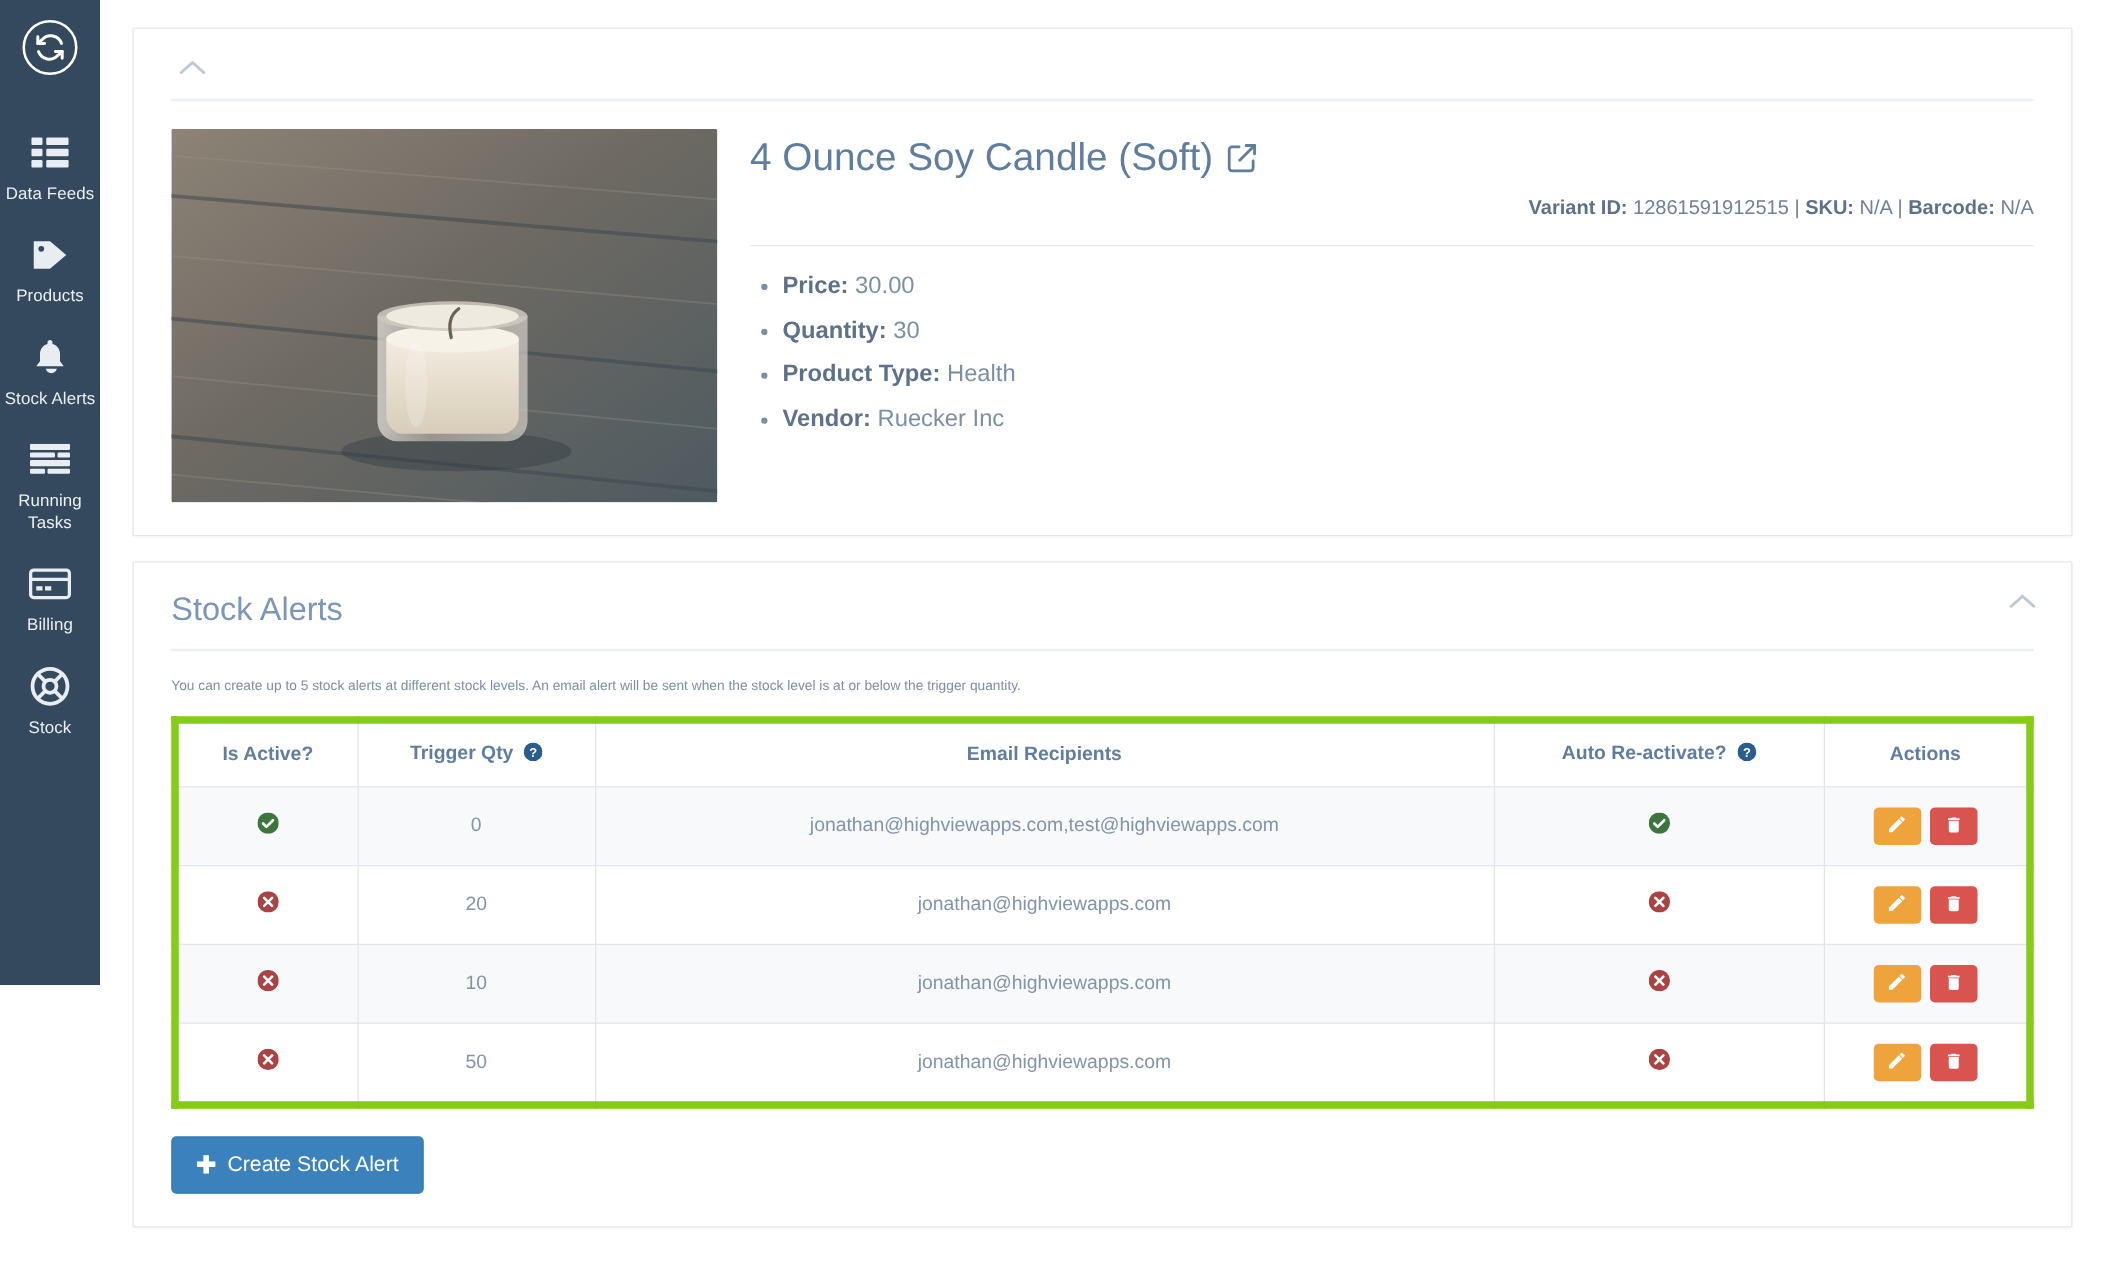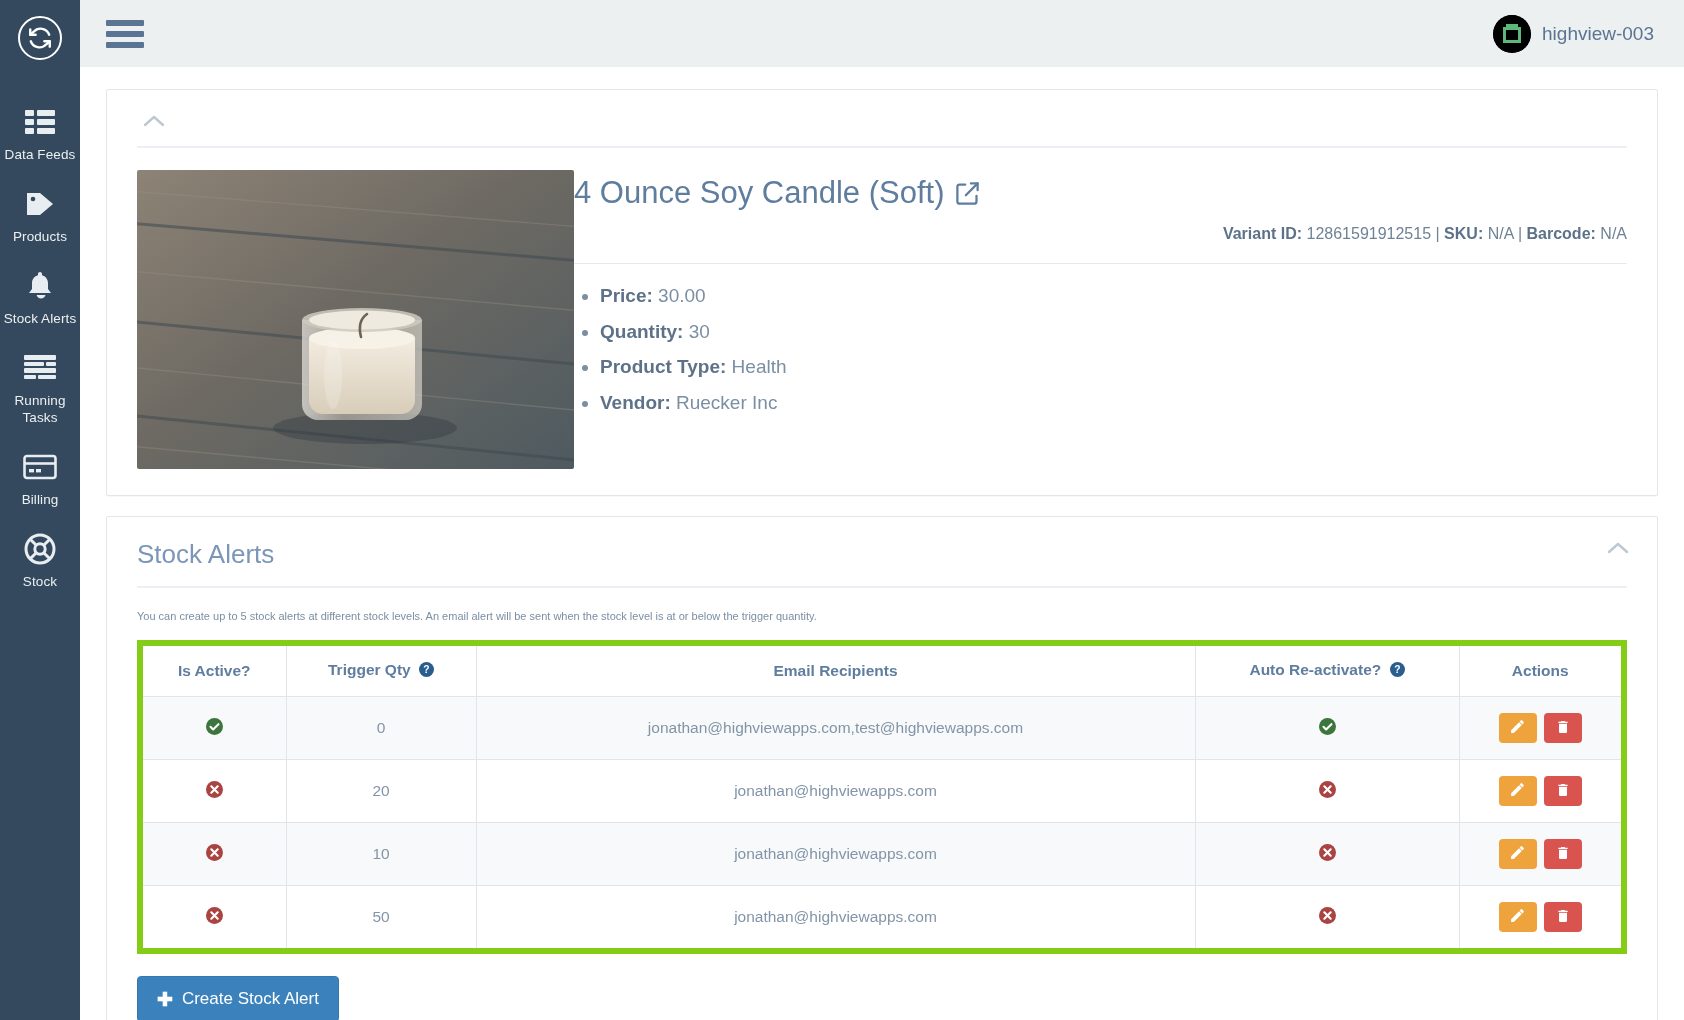--- a/index.html
+++ b/index.html
@@ -6,21 +6,21 @@
   html, body {
     width: 1684px; height: 1020px;
     font-family: "Liberation Sans", sans-serif;
     background: #ffffff;
     overflow: hidden;
   }
   #app { display: flex; width: 1684px; height: 1020px; }
 
   
   .sidebar {
-    width: 80px; min-width: 80px; height: 1020px;
+    width: 80px; min-width: 80px; height: 788px;
     background: #34495e;
     display: flex; flex-direction: column; align-items: center;
   }
   .brand {
     width: 80px; height: 75px;
     display: flex; align-items: center; justify-content: center;
   }
   .brand-circle {
     width: 44px; height: 44px; border-radius: 50%;
     border: 2px solid #ffffff;
@@ -85,21 +85,21 @@
   .back-wrap { color: #7b96b8; font-size: 14px; }
   .back-link { color: #4c7ca8; text-decoration: underline; cursor: pointer; }
   .chevron-up {
     color: #bdc8d2; font-size: 22px; line-height: 18px; cursor: pointer;
     padding: 0 6px; user-select: none;
   }
   .panel-rule { height: 2px; background: #eceff3; margin: 16px 30px 0 30px; }
   .panel-body { padding: 22px 30px 26px 30px; }
 
   
-  .prod-row { display: flex; }
+  .prod-row { display: flex; gap: 26px; }
   .prod-img {
     width: 437px; height: 299px; flex: 0 0 437px;
     border-radius: 2px; overflow: hidden; display: block;
   }
   .prod-info { flex: 1; padding-top: 4px; }
   .prod-title {
     color: #5f7d9e; font-size: 31px; font-weight: 400;
     display: flex; align-items: center; gap: 10px; line-height: 38px;
   }
   .ext-icon { display: inline-flex; align-items: center; cursor: pointer; }
@@ -244,40 +244,20 @@
           <line x1="25.8" y1="6.2" x2="19.7" y2="12.3"></line>
           <line x1="12.3" y1="19.7" x2="6.2" y2="25.8"></line>
         </svg>
       </span>
       <span class="nav-label">Stock</span>
     </a>
   </nav>
 
   <div class="main">
 
-    <header class="topbar">
-      <div class="hamburger">
-        <span></span>
-        <span></span>
-        <span></span>
-      </div>
-      <div class="user-box">
-        <span class="avatar">
-          <svg width="38" height="38" viewBox="0 0 38 38">
-            <circle cx="19" cy="19" r="19" fill="#000000"></circle>
-            <path d="M8 9h22v20H8z" fill="#000000"></path>
-            <path d="M10 12h18v16H10z" fill="#5cb97a"></path>
-            <path d="M13 9h12v3H13z" fill="#5cb97a"></path>
-            <path d="M13 15h12v10H13z" fill="#000000"></path>
-            <path d="M13 28h12v4H13z" fill="#000000"></path>
-          </svg>
-        </span>
-        <span class="user-name">highview-003</span>
-      </div>
-    </header>
 
     <div class="content">
 
       <section class="panel">
         <div class="panel-head">
           <span class="chevron-up">
             <svg width="22" height="14" viewBox="0 0 22 14" fill="none" stroke="#bdc8d2" stroke-width="2.4" stroke-linecap="round" stroke-linejoin="round">
               <polyline points="2,11 11,3 20,11"></polyline>
             </svg>
           </span>

